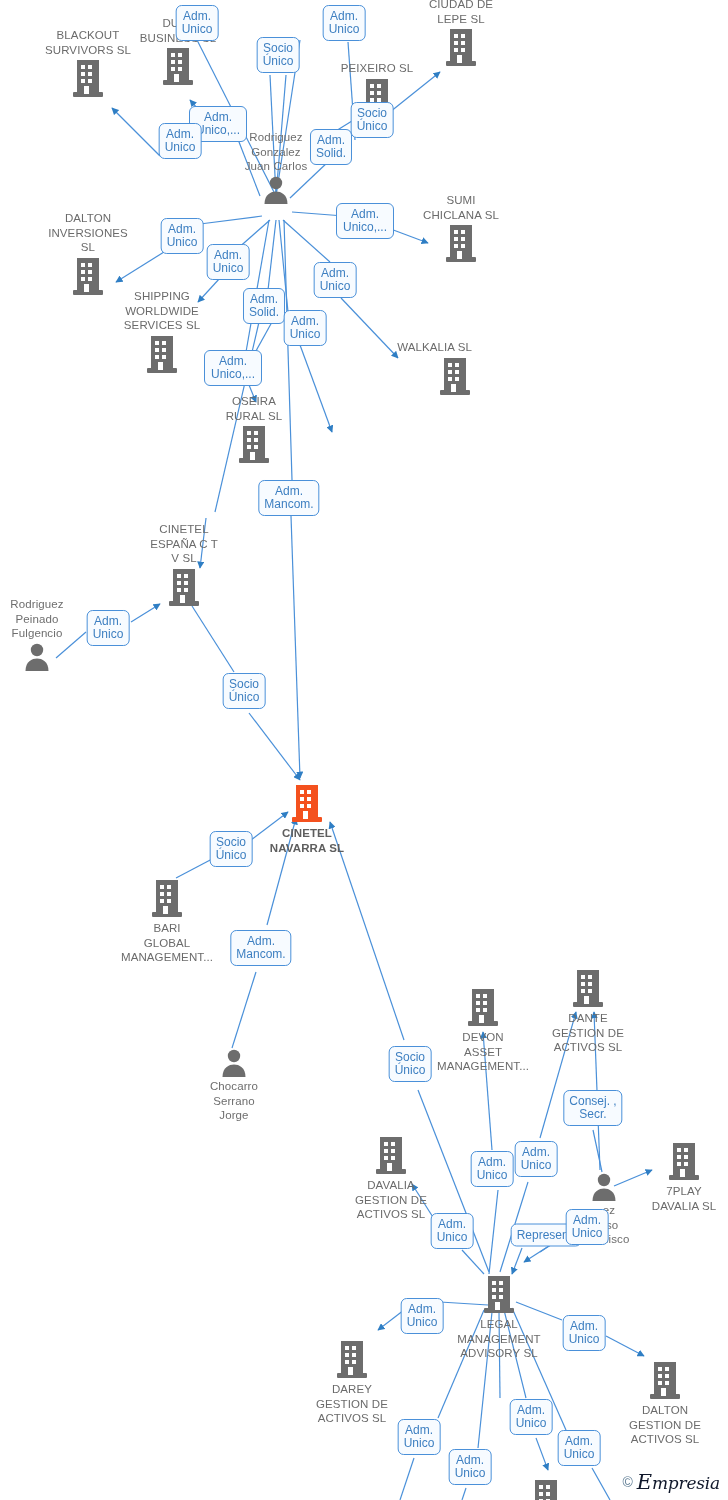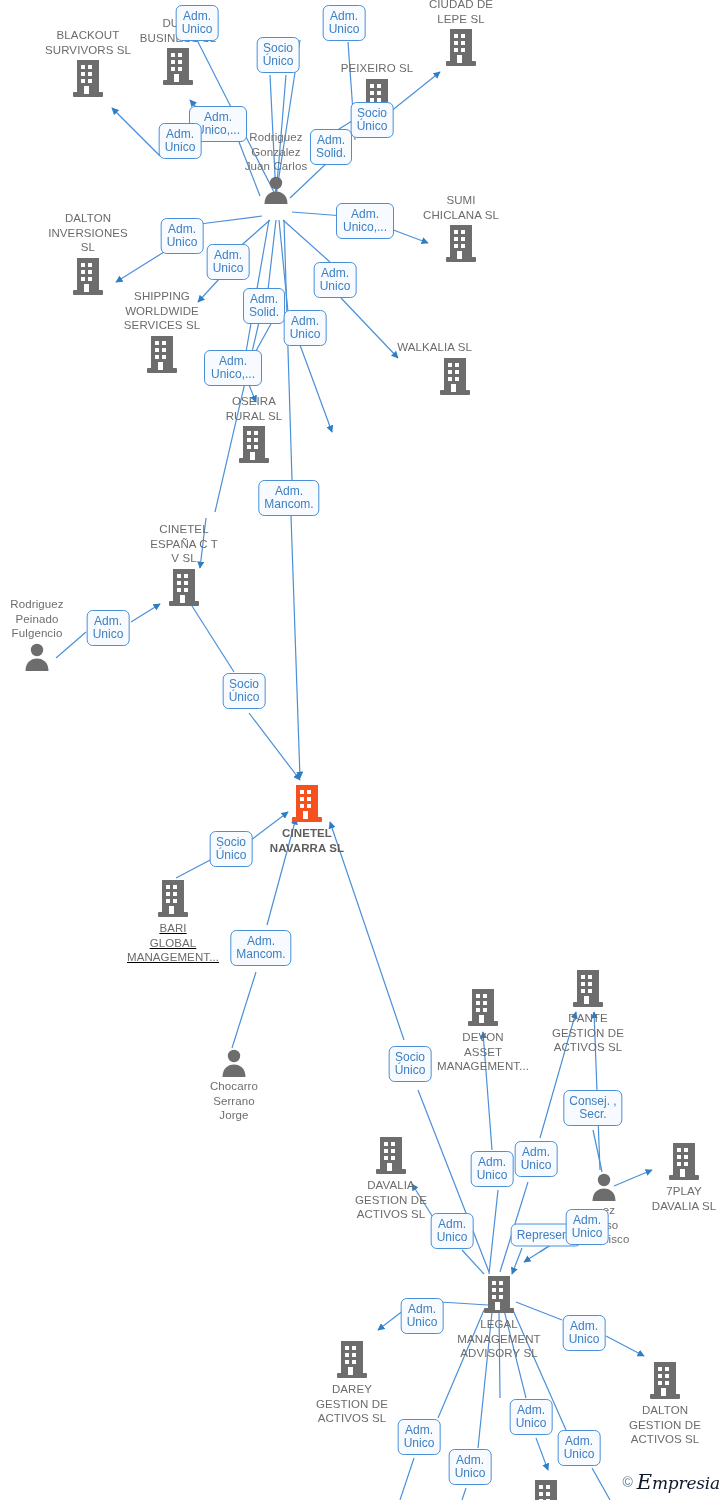--- a/index.html
+++ b/index.html
@@ -442,21 +442,21 @@
               <rect x="17" y="21" width="4" height="4"></rect>
         <rect x="13" y="28" width="5" height="8"></rect>
             </g>
       </g>
         </svg>
     </span>
     <div class="nlabel">CINETEL
 NAVARRA  SL</div>
   </div>
 
-  <div class="node company" style="left:173px; top:878px;text-decoration:underline;">
+  <div class="node company" style="left:167px; top:878px;">
     <span class="glyph">
       <svg width="34" height="42" viewBox="0 0 34 42">
           <g fill="#6d6d6d">
         <rect x="6" y="2" width="22" height="34"></rect>
             <rect x="2" y="34" width="30" height="5" rx="1"></rect>
         <g fill="#ffffff">
               <rect x="10" y="7" width="4" height="4"></rect>
               <rect x="17" y="7" width="4" height="4"></rect>
         <rect x="10" y="14" width="4" height="4"></rect>
               <rect x="17" y="14" width="4" height="4"></rect>

